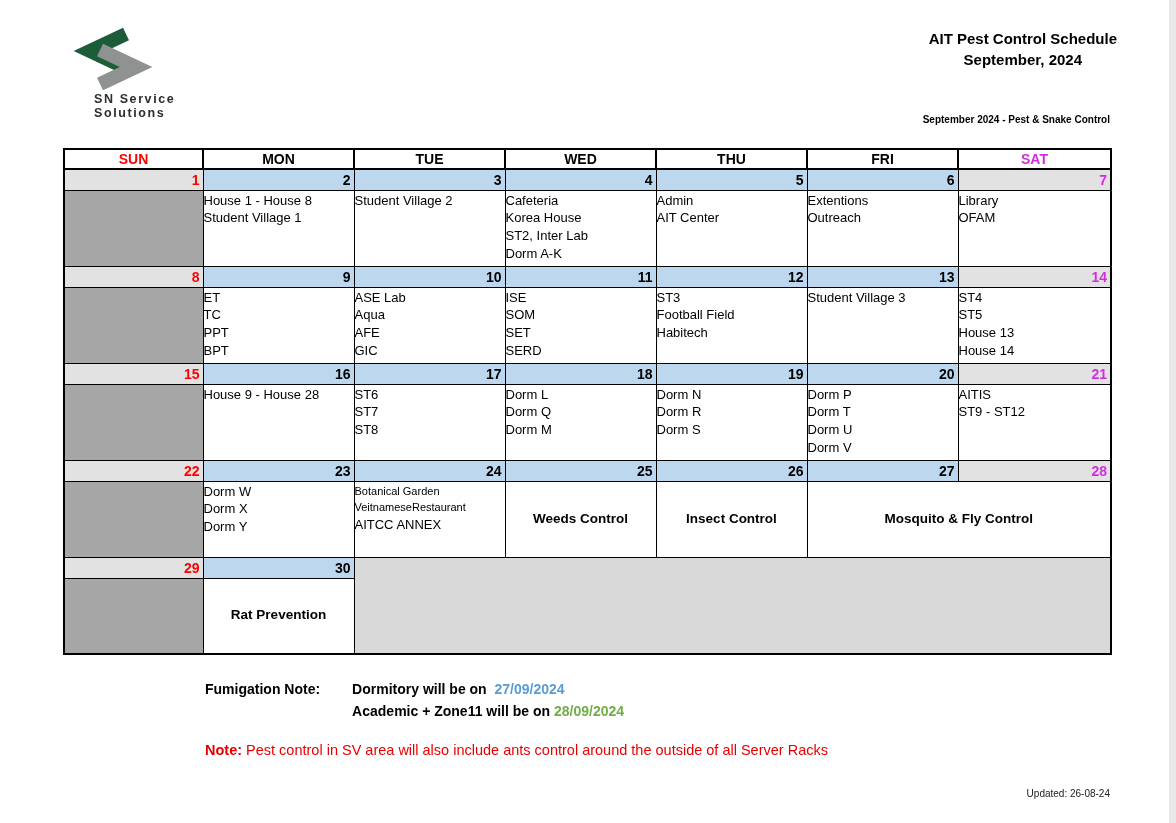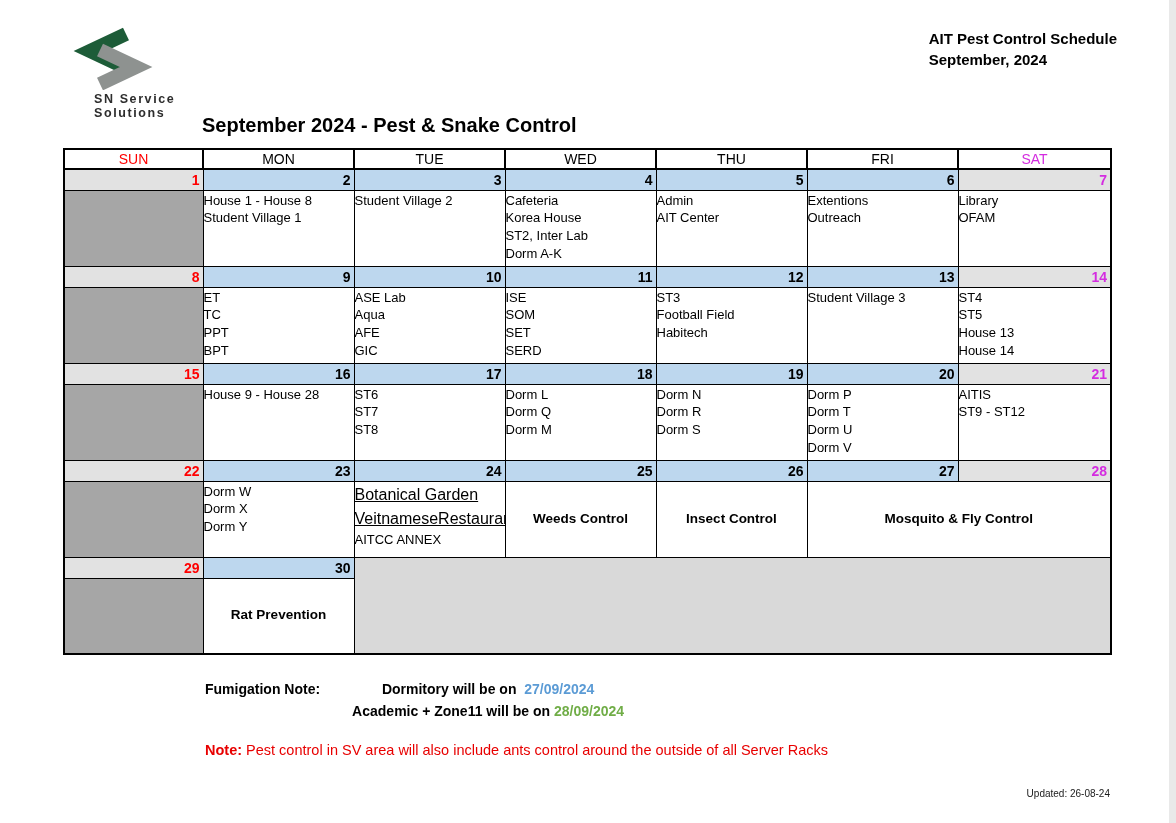--- a/index.html
+++ b/index.html
@@ -5,48 +5,48 @@
   * { margin:0; padding:0; box-sizing:border-box; }
   html,body { width:1176px; height:823px; background:#ffffff; overflow:hidden;
               font-family:"Liberation Sans", sans-serif; color:#000; }
   #page { position:relative; width:1176px; height:823px; background:#fff; }
   #right-strip { position:absolute; right:0; top:0; width:7px; height:823px; background:#e9e9e9; }
 
   
   #logo { position:absolute; left:62px; top:26px; width:130px; }
   #logo svg { display:block; margin-left:6px; }
   #logo-text { font-weight:bold; font-size:12.5px; letter-spacing:1.6px; color:#2d2d2d; line-height:1.15; margin-top:2px;margin-left:32px; }
-  #doc-header { position:absolute; top:28px; right:59px; text-align:left; font-weight:bold; font-size:15px; line-height:21px; }
-
-  
-  #cal-title { position:absolute; left:202px; top:114px; width:908px; text-align:left;
-               font-weight:bold; font-size:20px; }
+  #doc-header { position:absolute; top:28px; right:59px; text-align:center; font-weight:bold; font-size:15px; line-height:21px; }
+
+  
+  #cal-title { position:absolute; left:202px; top:114px; width:908px; text-align:right;
+               font-weight:bold; font-size:10px; }
 
   
   #cal-wrap { position:absolute; left:63px; top:148px; }
   table { border-collapse:collapse; table-layout:fixed; width:1047px; border:2px solid #000; }
   td { border:1px solid #000; overflow:hidden; }
-  tr.dow-row td { border-width:2px; font-weight:normal; font-size:14px; text-align:center; height:20px; background:#fff; }
+  tr.dow-row td { border-width:2px; font-weight:bold; font-size:14px; text-align:center; height:20px; background:#fff; }
   tr.dow-row td.c0 { color:var(--sunday-red); }
   tr.dow-row td.c6 { color:var(--saturday-magenta); }
   tr.date-row td { height:21px; font-weight:bold; font-size:14px; text-align:right; padding-right:3px; vertical-align:middle; }
   tr.date-row td.wd  { background:var(--weekday-date-bg); }
   tr.date-row td.we  { background:var(--weekend-date-bg); }
   tr.date-row td.sun { color:var(--sunday-red); }
   tr.date-row td.sat { color:var(--saturday-magenta); }
   tr.content-row td { height:76px; vertical-align:top; font-size:13px; line-height:1.38; padding:1px 0; background:#fff; }
   tr.content-row td.off { background:var(--sunday-cell-gray); }
   tr.content-row td.label { text-align:center; vertical-align:middle; font-weight:bold; font-size:13.5px; padding:12px 2px; }
   td.block-gray { background:var(--empty-block-gray); }
-  tr.content-row td .small { font-size:16px; line-height:1.5;text-decoration:underline; }
+  tr.content-row td .small { font-size:11px; line-height:1.5; }
 
   
   #fumigation { position:absolute; left:205px; top:678px; font-size:14px; font-weight:bold; line-height:22px; }
   #fumigation-label { display:inline-block; vertical-align:top; margin-right:32px;text-align:right; }
-  #fumigation-lines { display:inline-block; vertical-align:top;text-align:center; }
+  #fumigation-lines { display:inline-block; vertical-align:top; }
   .fume-date1 { color:var(--fumigation-date1-blue); }
   .fume-date2 { color:var(--fumigation-date2-green); }
   #red-note { position:absolute; left:205px; top:742px; font-size:14.5px; color:var(--note-red); }
   #red-note b { margin-right:4px;text-align:center; }
   #updated { position:absolute; right:66px; top:788px; font-size:10px; color:#1a1a1a; }
 </style>
 </head>
 <body>
 
 <div id="page">

